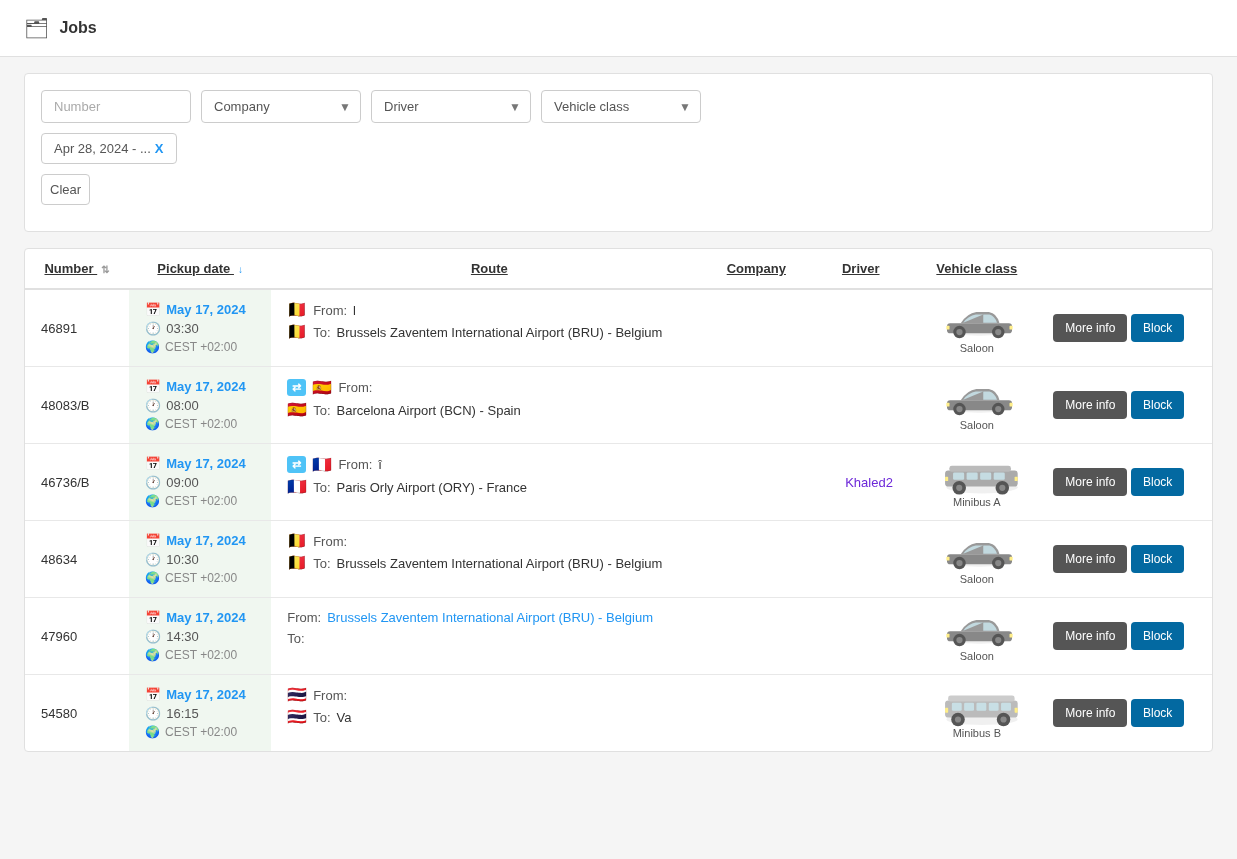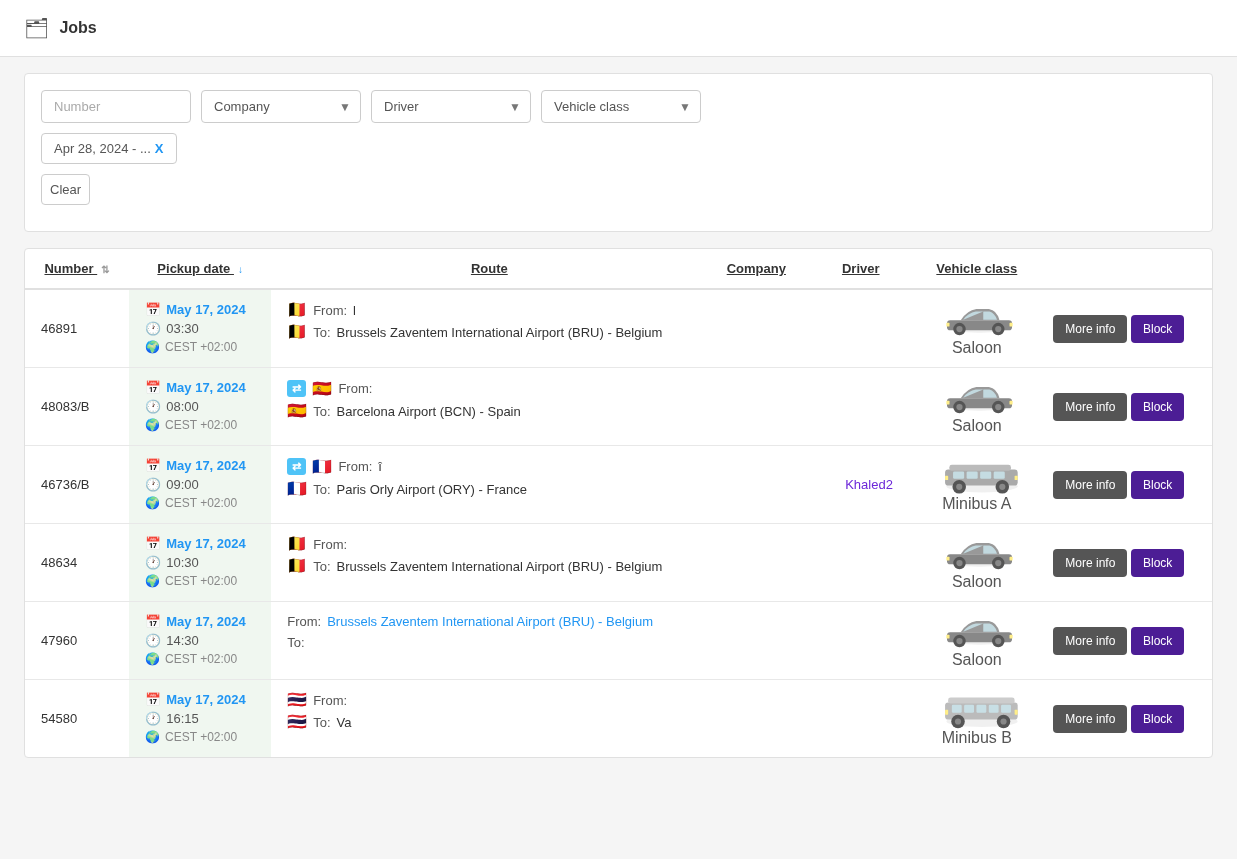--- a/index.html
+++ b/index.html
@@ -230,42 +230,42 @@
     }
 
     .vehicle-img-placeholder {
       width: 70px;
       height: 35px;
       margin: 0 auto 4px;
       position: relative;
     }
 
     .vehicle-label {
-      font-size: 16px;
+      font-size: 11px;
       color: #555;
       text-align: center;
     }
 
     .actions-cell {
       white-space: nowrap;
       vertical-align: middle;
     }
 
     .btn-more-info {
       background: #555;
       color: #fff;
       border: none;
       border-radius: 4px;
       padding: 7px 12px;
       font-size: 12px;
       cursor: pointer;
     }
 
     .btn-block {
-      background: #4c1d95;
+      background: #0369a1;
       color: #fff;
       border: none;
       border-radius: 4px;
       padding: 7px 12px;
       font-size: 12px;
       cursor: pointer;
     }
 
     .transfer-icon {
       background: #4fc3f7;

